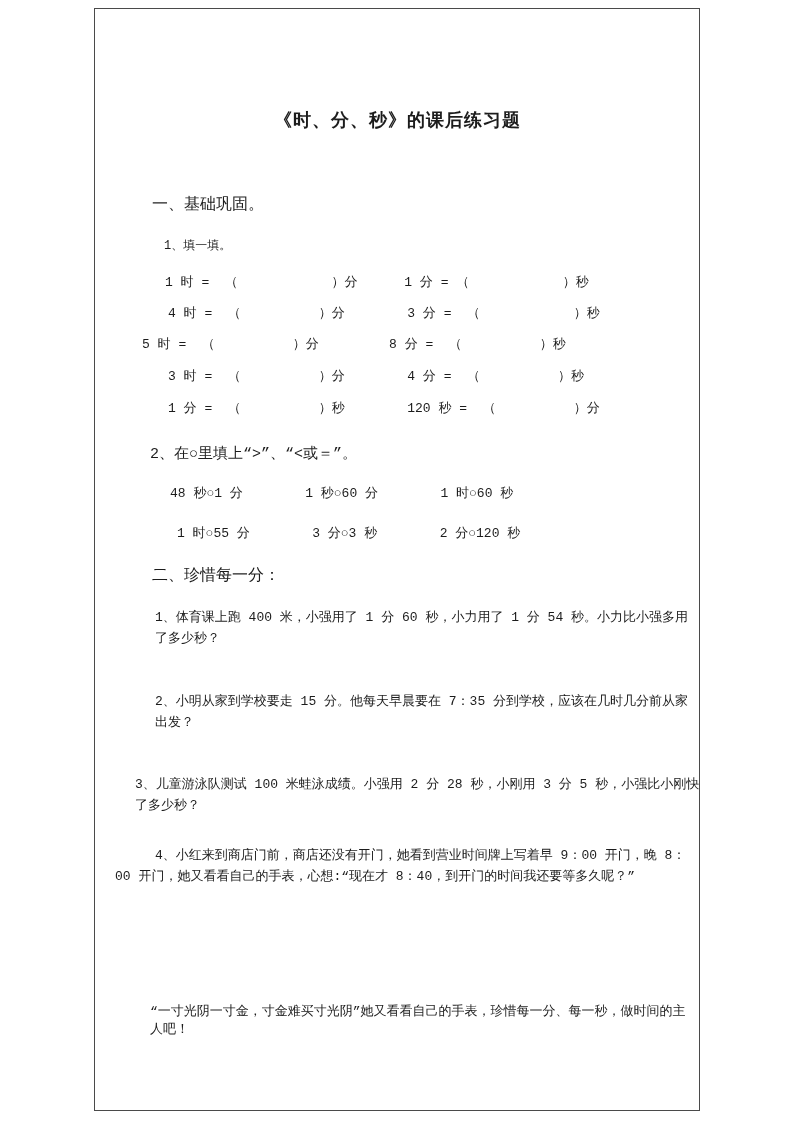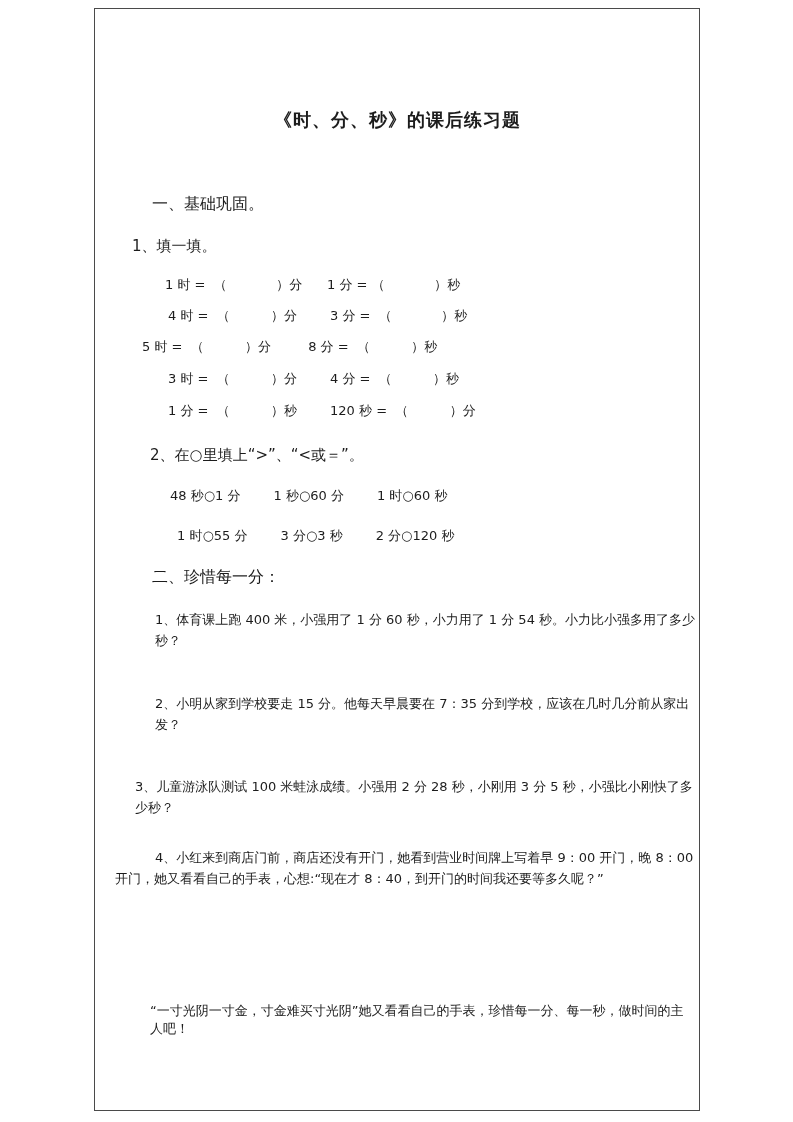--- a/index.html
+++ b/index.html
@@ -24,36 +24,37 @@
     height: 1103px;
     border: 1px solid #4a4a4a;
     box-sizing: border-box;
   }
   .content {
     position: absolute;
     left: 95px;
     top: 8px;
     width: 605px;
     height: 966px;
+    font-family: Liberation Mono, monospace;
   }
   .title {
     margin-top: 100px;
     text-align: center;
     font-size: 18px;
     font-weight: 600;
     letter-spacing: 1px;
     white-space: pre-wrap;
   }
   .h-section {
     font-size: 16px;
     font-weight: 400;
     white-space: pre-wrap;
   }
   .h1 { margin: 62px 0 0 57px; }
-  .h2 { margin: 22px 0 0 37px; font-size: 15px; }
+  .h2 { margin: 22px 0 0 69px; font-size: 12px; }
   .line {
     font-size: 13px;
     line-height: 18px;
     white-space: pre;
   }
   .fill-1 { margin: 20px 0 0 70px; }
   .fill-2 { margin: 13px 0 0 73px; }
   .fill-3 { margin: 13px 0 0 47px; }
   .fill-4 { margin: 14px 0 0 73px; }
   .fill-5 { margin: 14px 0 0 73px; }

